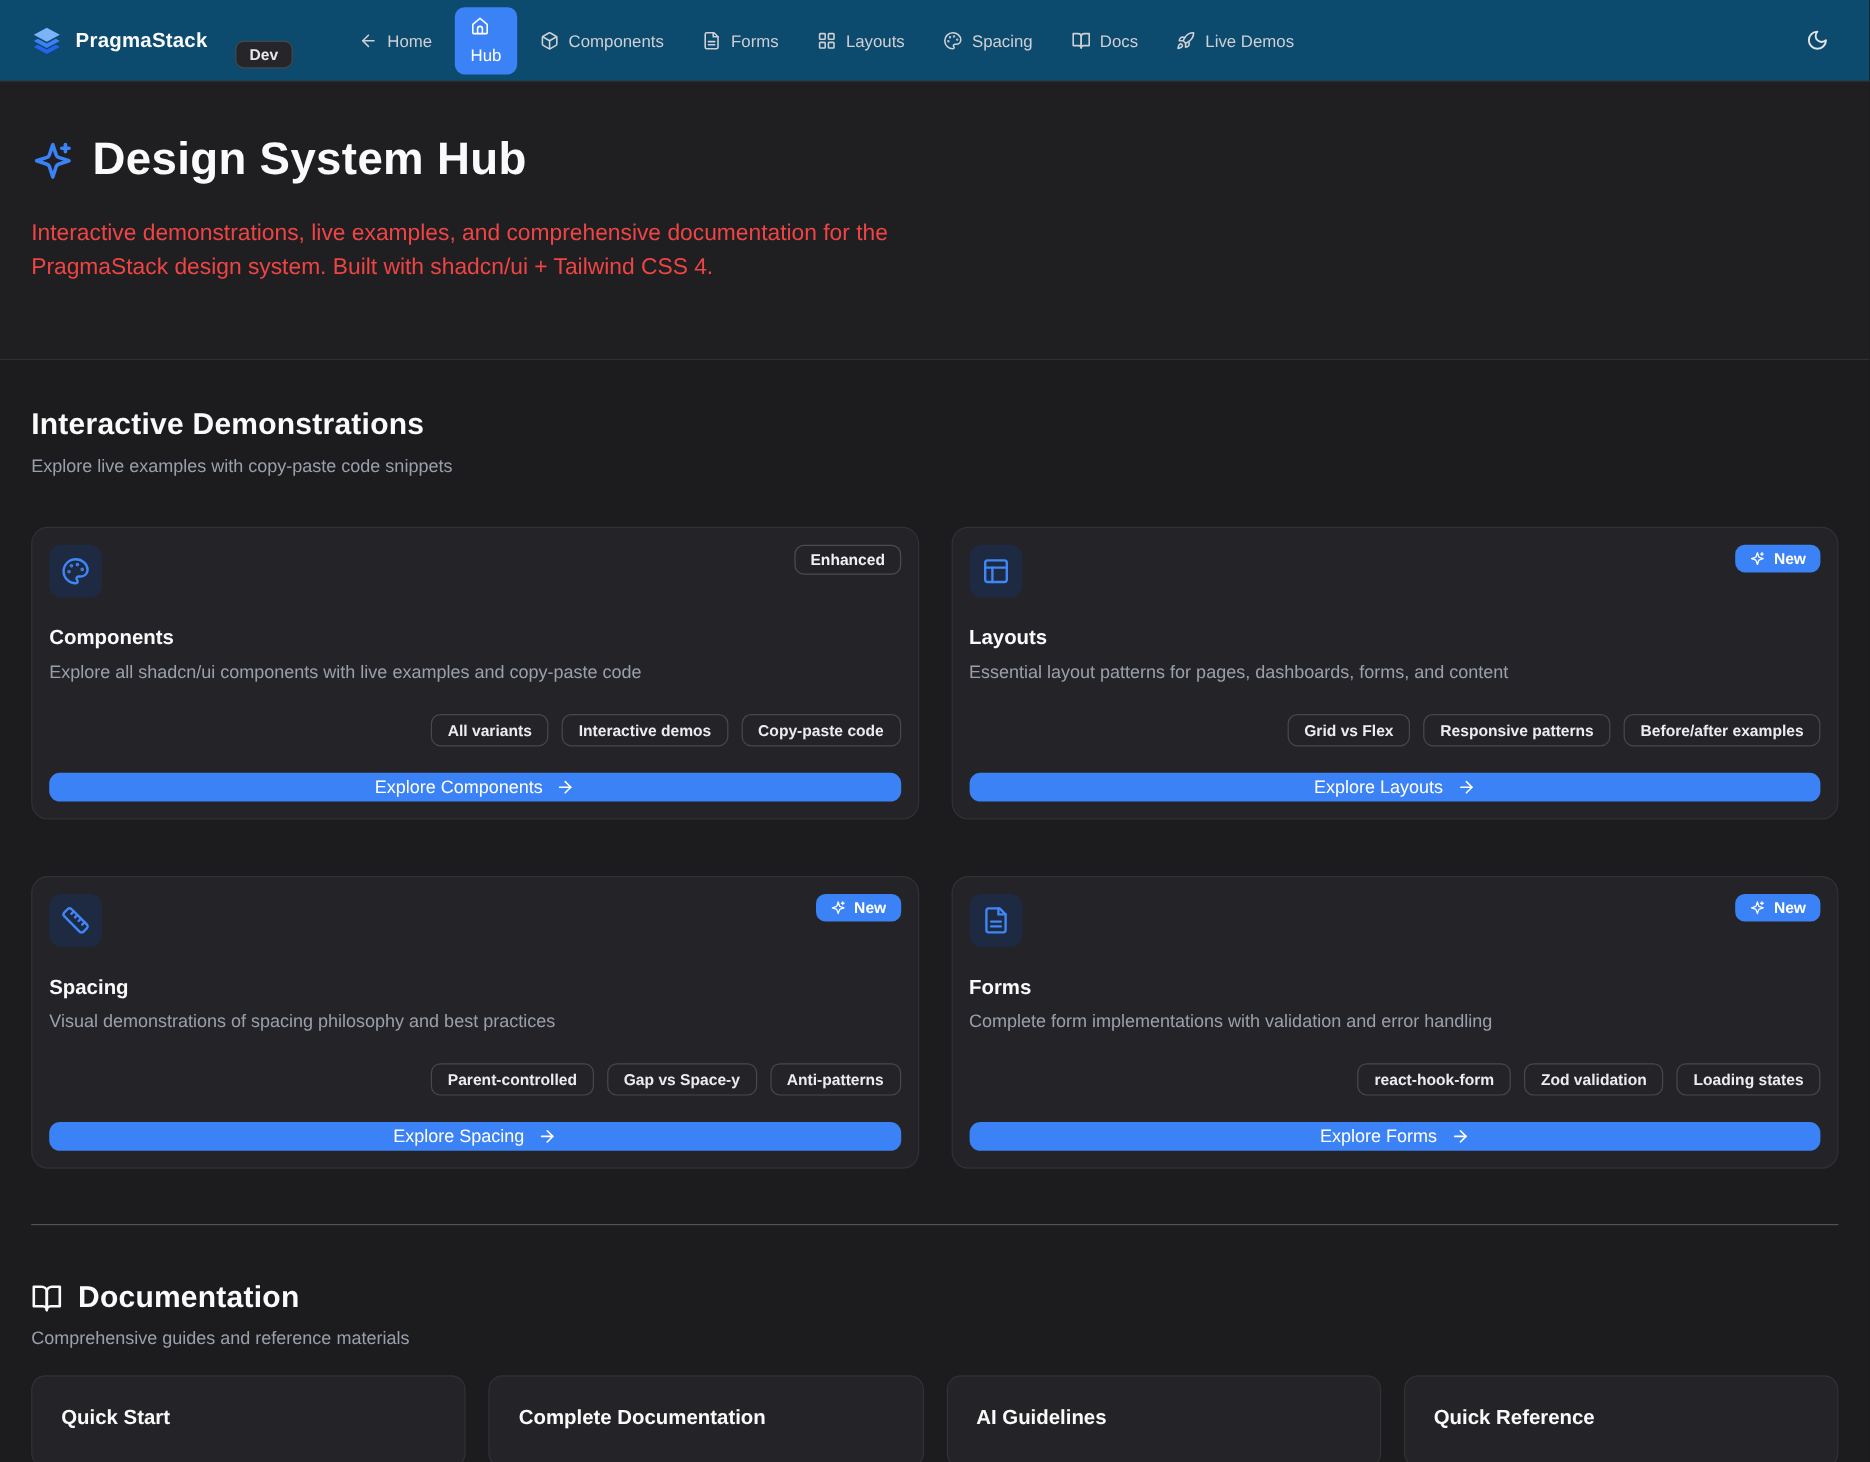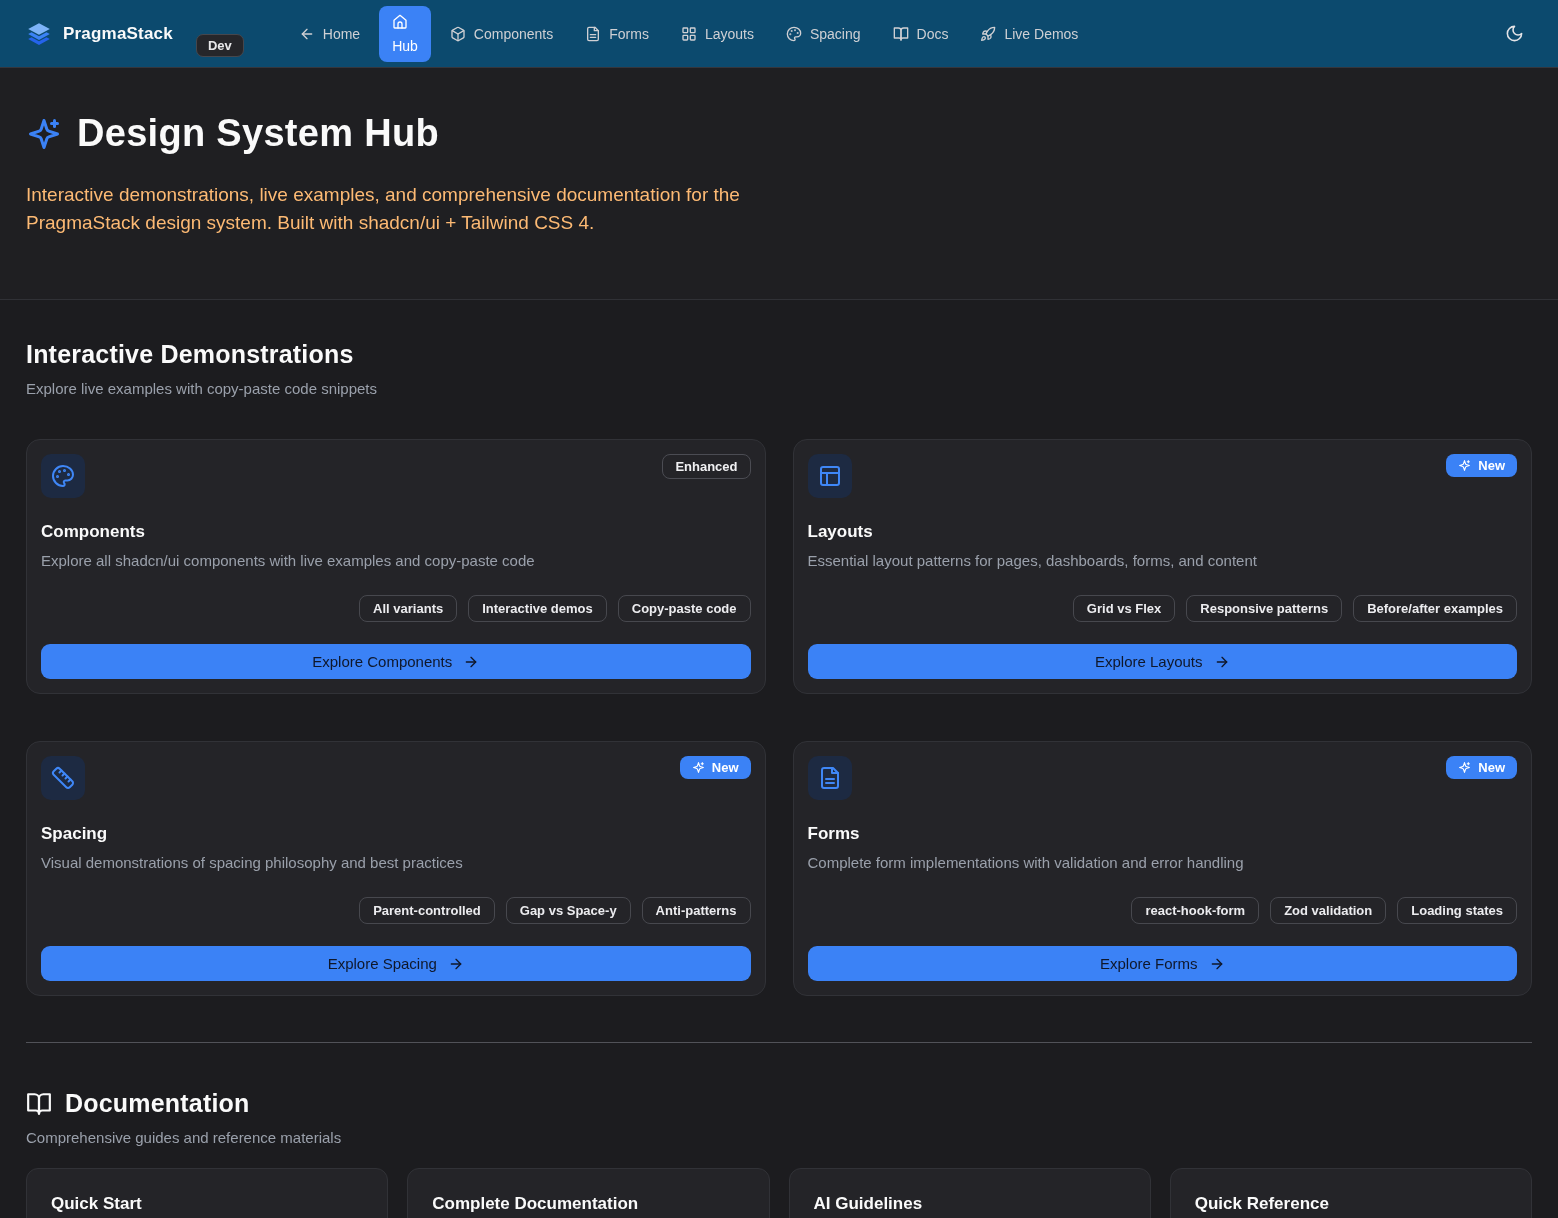--- a/index.html
+++ b/index.html
@@ -56,21 +56,21 @@
     background: #1f1f22;
     border-bottom: 1px solid #303136;
     padding: 44px 26px 62px;
   }
   .hero-title-row { display: flex; align-items: center; gap: 15px; color: #3b82f6; }
   .hero-title { font-size: 38px; font-weight: bold; color: #fafafa; letter-spacing: .3px; }
   .hero-desc {
     margin-top: 26px;
     font-size: 19px;
     line-height: 28px;
-    color: #fdba74;
+    color: #ef4444;
     max-width: 745px;
   }
 
   
   .main { padding: 40px 26px 18px; }
   .section-title { font-size: 25px; font-weight: bold; letter-spacing: .2px; }
   .section-sub { margin-top: 11px; font-size: 15px; color: #9aa0ab; }
 
   .cards-grid {
     margin-top: 22px;
@@ -109,23 +109,23 @@
   .tags { display: flex; gap: 11px; margin-top: 26px; flex-wrap: wrap; justify-content: flex-end; }
   .tag {
     border: 1px solid #47484e;
     border-radius: 8px;
     padding: 5px 13px;
     font-size: 13px; font-weight: bold; color: #ececef;
     white-space: nowrap;
   }
   .explore-btn {
     margin-top: 22px;
-    width: 100%; height: 35px;
+    width: 100%; height: 24px;
     border: none; border-radius: 9px;
-    background: #3b82f6; color: #0f172a;
+    background: #3b82f6; color: #ffffff;
     font-family: inherit; font-size: 15px; font-weight: 500;
     display: flex; align-items: center; justify-content: center; gap: 11px;
     cursor: pointer;
   }
 
   .divider { border: none; border-top: 1px solid #515258; margin: 46px 0 0; }
 
   
   .docs-section { margin-top: 46px; }
   .docs-header { display: flex; align-items: center; gap: 13px; }

